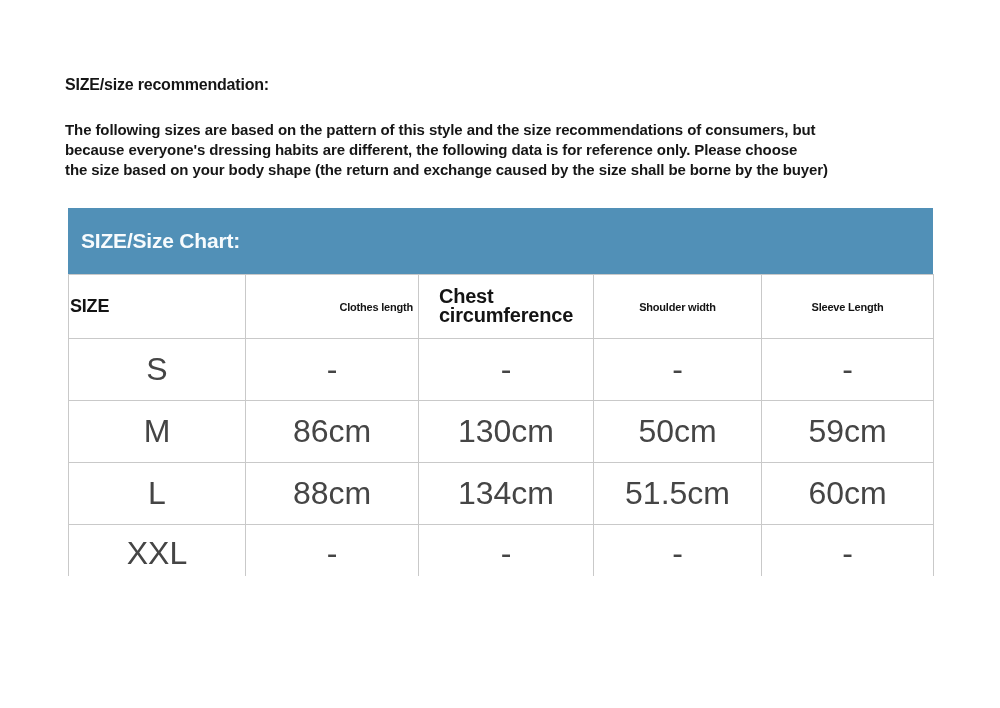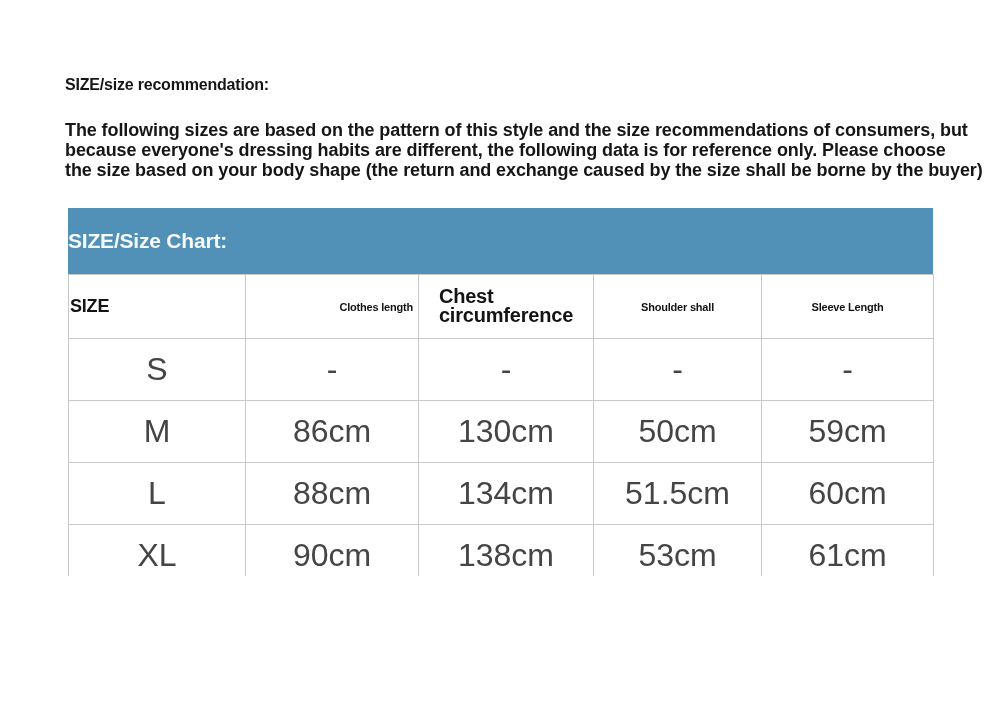--- a/index.html
+++ b/index.html
@@ -20,39 +20,39 @@
     left: 65px; top: 76px;
     font-size: 16px;
     font-weight: 700;
     letter-spacing: -0.2px;
     color: #161616;
   }
   .intro {
     position: absolute;
     left: 65px; top: 120px;
     width: 920px;
-    font-size: 18px;
+    font-size: 15px;
     font-weight: 700;
     line-height: 20px;
     letter-spacing: -0.1px;
     color: #161616;
     white-space: pre-line;
   }
   .size-chart {
     position: absolute;
     left: 68px; top: 208px;
     width: 865px;
   }
   .banner {
     width: 865px; height: 66px;
     background: #5190b7;
     display: flex;
     align-items: center;
     box-sizing: border-box;
-    padding-left: 0;
+    padding-left: 13px;
   }
   .banner-title {
     color: #f7fbfd;
     font-size: 21px;
     font-weight: 700;
     letter-spacing: -0.2px;
   }
   table.size-table {
     width: 865px;
     border-collapse: collapse;
@@ -121,21 +121,21 @@
         <col style="width:175px">
         <col style="width:168px">
         <col style="width:172px">
       </colgroup>
       <thead>
         <tr>
           <th class="col-size">SIZE</th>
           <th class="col-clothes">Clothes length</th>
           <th class="col-chest"><span class="chest-label">Chest
 circumference</span></th>
-          <th>Shoulder shall</th>
+          <th>Shoulder width</th>
           <th>Sleeve Length</th>
         </tr>
       </thead>
       <tbody>
         <tr>
           <td>S</td>
           <td>-</td>
           <td>-</td>
           <td>-</td>
           <td>-</td>
@@ -148,27 +148,20 @@
           <td>59cm</td>
         </tr>
         <tr>
           <td>L</td>
           <td>88cm</td>
           <td>134cm</td>
           <td>51.5cm</td>
           <td>60cm</td>
         </tr>
         <tr>
-          <td>XL</td>
-          <td>90cm</td>
-          <td>138cm</td>
-          <td>53cm</td>
-          <td>61cm</td>
-        </tr>
-        <tr>
           <td>XXL</td>
           <td>-</td>
           <td>-</td>
           <td>-</td>
           <td>-</td>
         </tr>
       </tbody>
     </table>
 
   </div>

